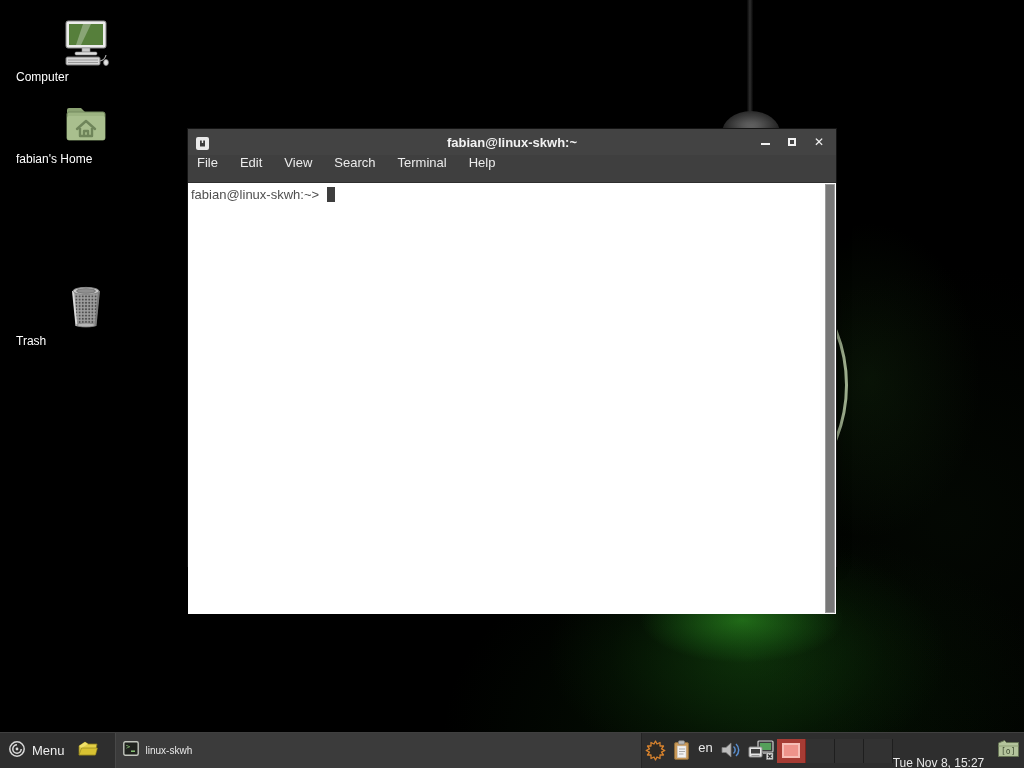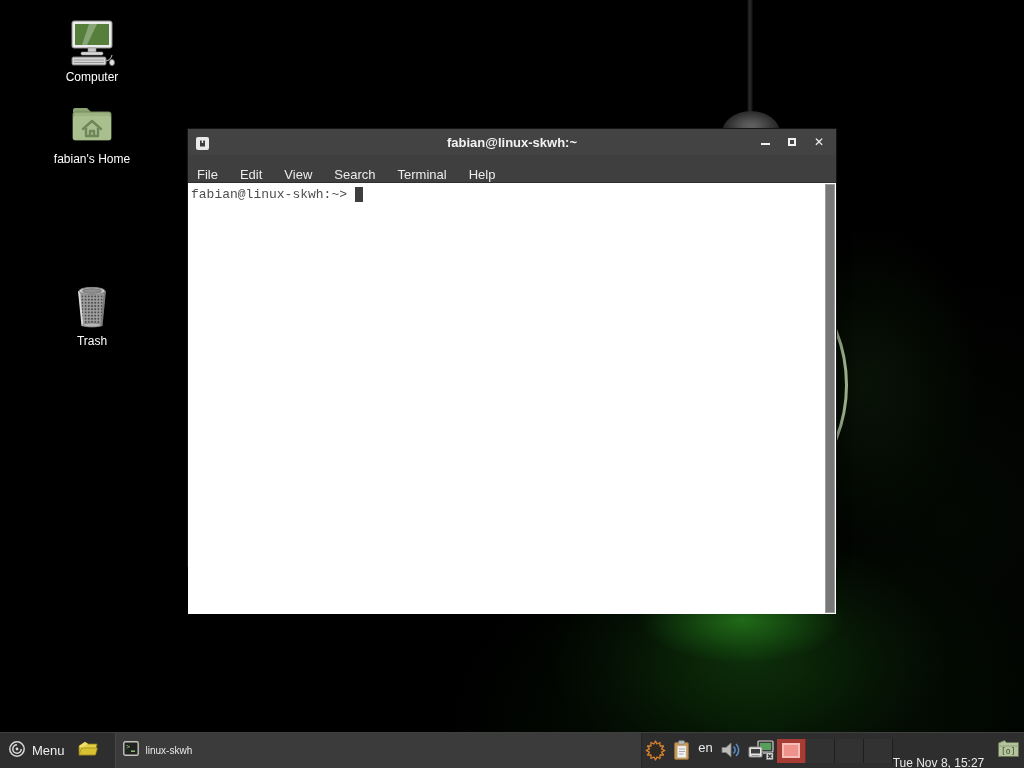--- a/index.html
+++ b/index.html
@@ -19,43 +19,43 @@
   }
   .lamp-cord { position: absolute; left: 747px; top: 0; width: 6px; height: 114px; z-index: 1;
     background: linear-gradient(to right, #050505, #2e2e2e 50%, #050505); }
   .lamp-dome { position: absolute; left: 722px; top: 111px; width: 58px; height: 22px; z-index: 1;
     border-radius: 29px 29px 0 0 / 22px 22px 0 0;
     background: radial-gradient(ellipse at 50% 95%, #8a8a8a, #4a4a4a 45%, #161616 85%); }
   .bulb-arc { position: absolute; left: 552px; top: 237px; width: 296px; height: 296px; z-index: 1;
     border-radius: 50%; border: 3px solid rgba(212,232,190,.75); filter: blur(.6px); }
 
   
-  .di { position: absolute; left: 22px; width: 140px; text-align: center; z-index: 2; cursor: default; }
+  .di { position: absolute; left: 16px; width: 140px; z-index: 2; cursor: default; }
   .di .ic { width: 48px; height: 48px; margin: 0 auto 4px; }
   .di .lbl { color: #fff; font-size: 12px; line-height: 14px; text-shadow: 0 1px 2px rgba(0,0,0,.95), 0 0 3px rgba(0,0,0,.9); }
   #di-computer { top: 18px; }
   #di-home     { top: 100px; }
   #di-dvd      { top: 178px; }
   #di-trash    { top: 282px; }
 
   
   .window { position: absolute; left: 187px; top: 128px; width: 650px; height: 439px; z-index: 5;
     border: 1px solid #141414; background: #8b5cf6; box-shadow: 0 2px 10px rgba(0,0,0,.6); }
   .titlebar { height: 26px; background: #434343; display: flex; align-items: center; padding: 0 8px; position: relative; }
   .titlebar .wicon { width: 13px; height: 13px; flex: 0 0 auto; }
   .titlebar .wtitle { position: absolute; left: 0; right: 0; text-align: center; color: #f2f2f2; font-size: 13px; font-weight: bold; pointer-events: none; }
   .wctrls { margin-left: auto; display: flex; align-items: center; gap: 15px; padding-right: 3px; z-index: 1; }
   .wbtn { width: 12px; height: 12px; display: flex; align-items: center; justify-content: center; cursor: pointer; }
   .wbtn .min-glyph { width: 9px; height: 2px; background: #f2f2f2; margin-top: 4px; }
   .wbtn .max-glyph { width: 8px; height: 8px; border: 2px solid #f2f2f2; }
   .wbtn .cls-glyph { color: #f2f2f2; font-size: 12px; font-weight: bold; line-height: 12px; font-family: "DejaVu Sans", sans-serif; }
-  .menubar { height: 28px; background: #3f3f3f; display: flex; align-items: flex-end; padding-left: 9px; gap: 22px; border-bottom: 1px solid #2e2e2e; }
+  .menubar { height: 28px; background: #3f3f3f; display: flex; align-items: flex-start; padding-left: 9px; gap: 22px; border-bottom: 1px solid #2e2e2e; }
   .menubar .mitem { color: #ececec; font-size: 13px; cursor: pointer; }
   .tcontent { position: relative; height: 431px; background: #fff; }
-  .tprompt { padding: 4px 0 0 3px; font-family: Liberation Mono, monospace; font-size: 13px; color: #4f4f4f; white-space: pre; }
+  .tprompt { padding: 4px 0 0 3px; font-family: Liberation Sans, sans-serif; font-size: 13px; color: #4f4f4f; white-space: pre; }
   .cursor { display: inline-block; width: 8px; height: 15px; background: #3e3e3e; vertical-align: text-bottom; margin-left: 8px; }
   .tscroll { position: absolute; top: 0; right: 0; bottom: 0; width: 12px; background: #fff; }
   .tscroll .thumb { position: absolute; top: 1px; bottom: 1px; left: 1px; right: 1px; background: #787878; border: 1px solid #9c9c9c; }
 
   
   .taskbar { position: absolute; left: 0; right: 0; bottom: 0; height: 36px; z-index: 10;
     background: #2e2e2e; border-top: 1px solid #3f3f3f; display: flex; align-items: center; }
   .tb-menu { display: flex; align-items: center; gap: 6px; padding: 0 6px 0 8px; height: 100%; cursor: pointer; }
   .tb-menu .mlabel { color: #eee; font-size: 13px; }
   .tb-folder { display: flex; align-items: center; padding: 0 6px; height: 100%; cursor: pointer; }

